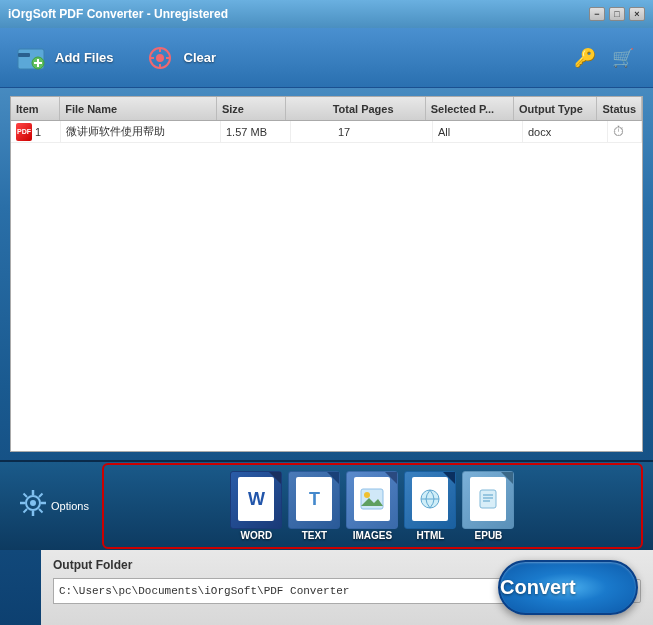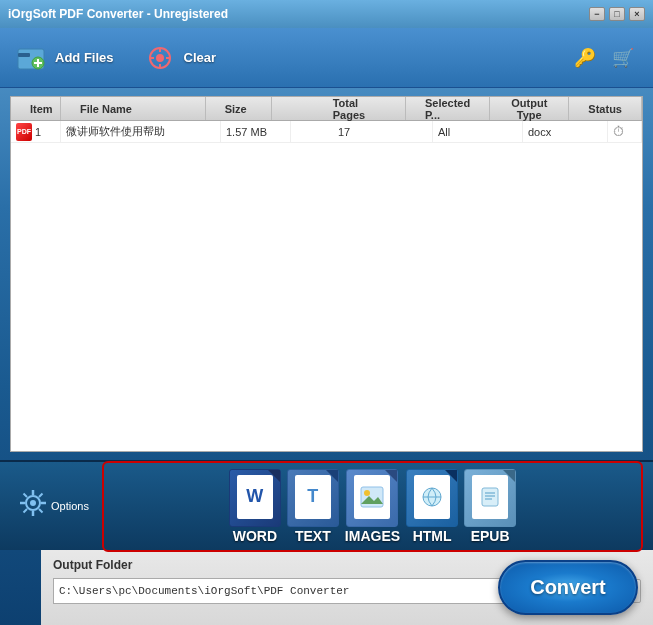--- a/index.html
+++ b/index.html
@@ -108,21 +108,21 @@
       display: flex;
       background: linear-gradient(to bottom, #e8e8e8, #d0d0d0);
       border-bottom: 1px solid #aaa;
       height: 24px;
       align-items: center;
     }
     .col-header {
       font-size: 11px;
       font-weight: bold;
       color: #333;
-      padding: 0 19px;
+      padding: 0 5px;
       border-right: 1px solid #bbb;
       height: 100%;
       display: flex;
       align-items: center;
     }
     .col-item { width: 50px; }
     .col-filename { width: 160px; }
     .col-size { width: 70px; }
     .col-pages { width: 100px; margin-left: 42px; }
     .col-selected { width: 90px; }
@@ -214,21 +214,21 @@
     }
     .format-doc-body {
       width: 52px;
       height: 58px;
       position: relative;
       border-radius: 3px;
       display: flex;
       flex-direction: column;
     }
     .format-label {
-      font-size: 14px;
+      font-size: 10px;
       color: white;
       font-weight: bold;
       text-shadow: 0 1px 2px rgba(0,0,0,0.7);
       margin-top: -2px;
     }
 
     
     .icon-word {
       background: linear-gradient(135deg, #2a5ca8 0%, #1a3a78 100%);
       border: 1px solid #1a3a78;
@@ -317,21 +317,20 @@
       right: 15px;
       bottom: 10px;
       width: 140px;
       height: 55px;
       background: radial-gradient(ellipse at center, #4aafee 0%, #1a7acc 40%, #0d5aaa 100%);
       border: 2px solid #0a4088;
       border-radius: 30px;
       cursor: pointer;
       display: flex;
       align-items: center;
-      justify-content: center;
       color: white;
       font-size: 20px;
       font-weight: bold;
       text-shadow: 0 1px 3px rgba(0,0,0,0.5);
       box-shadow: 0 3px 8px rgba(0,0,0,0.4), inset 0 1px 2px rgba(255,255,255,0.3);
     }
 
     
     .icon-add { color: #7dd4f8; font-size: 22px; }
   </style>

